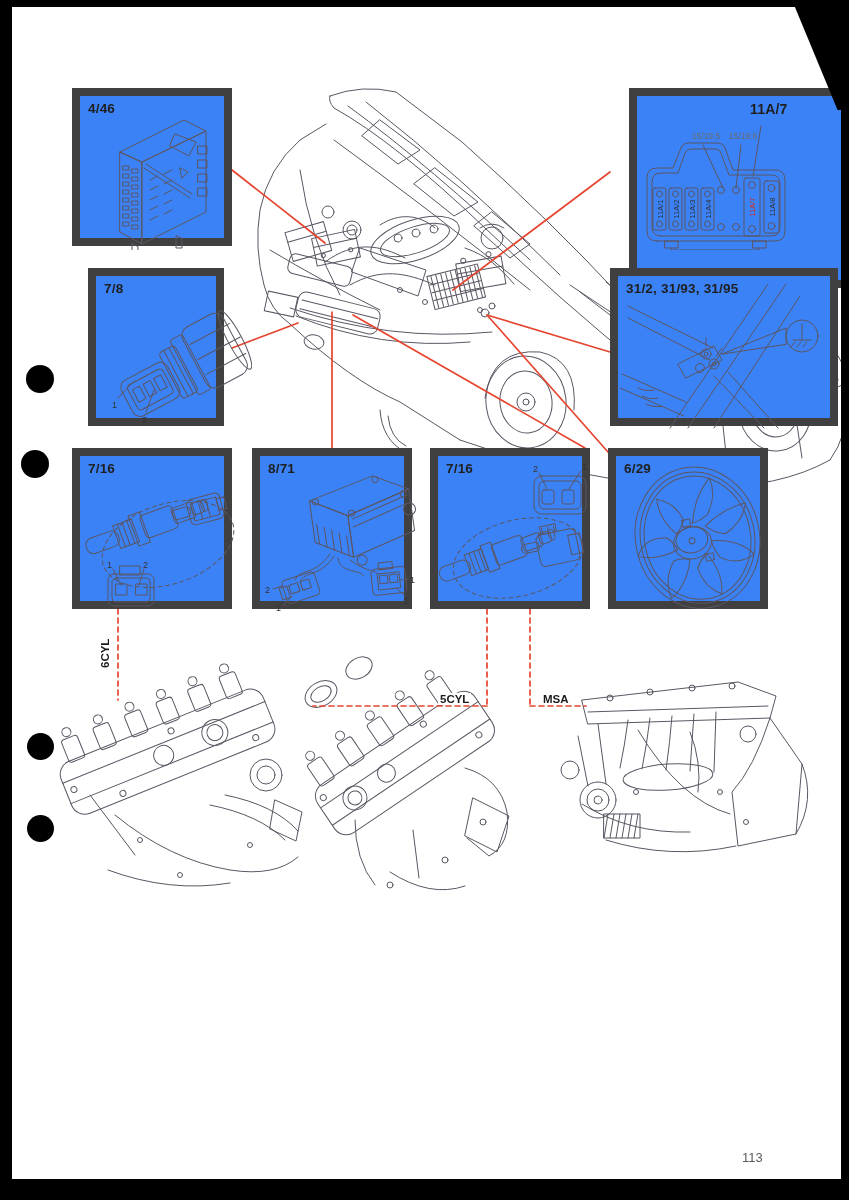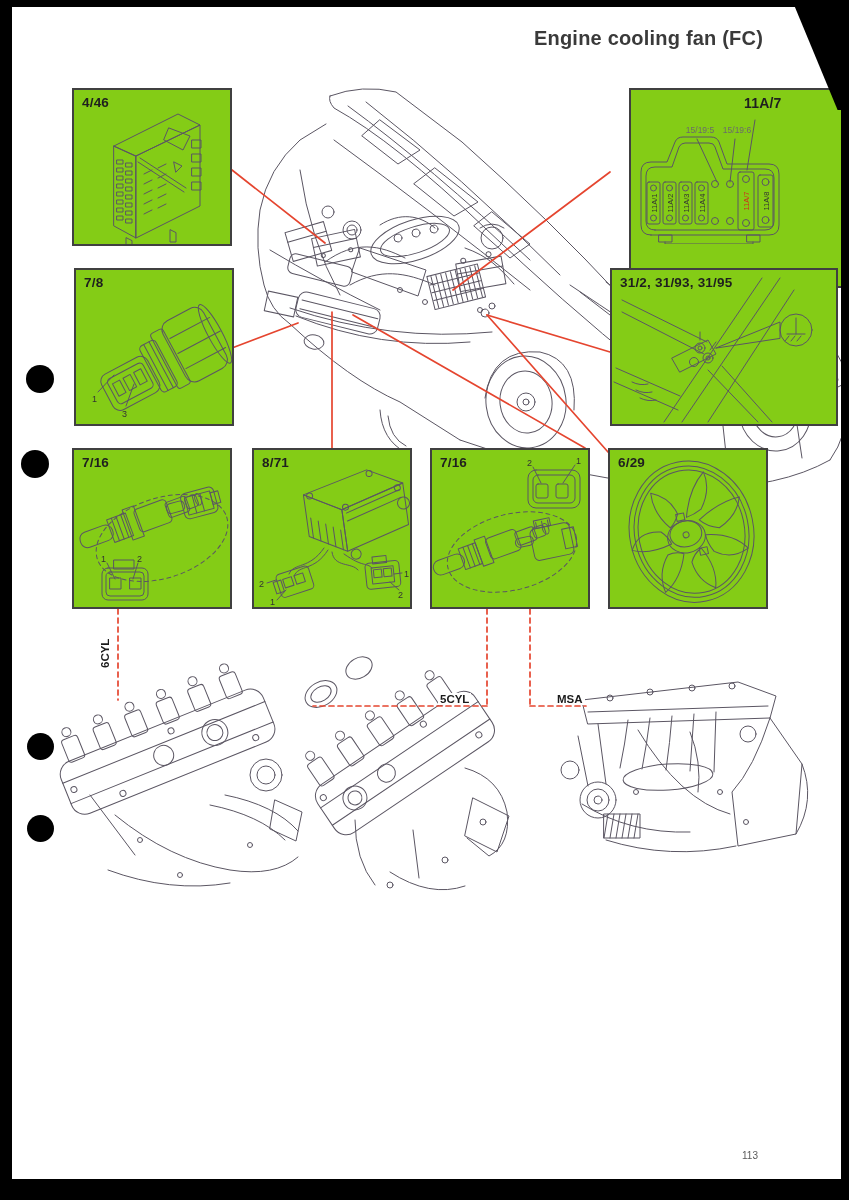--- a/index.html
+++ b/index.html
@@ -2,22 +2,22 @@
 <html><head>
 <meta charset="utf-8">
 <style>
   html,body{margin:0;padding:0;background:#fff;}
   .page{position:relative;width:849px;height:1200px;background:#fff;overflow:hidden;
         font-family:"Liberation Sans",sans-serif;}
   .frame{position:absolute;background:#000;z-index:40;}
   .hole{position:absolute;background:#000;border-radius:50%;z-index:41;}
   .title{position:absolute;left:534px;top:27px;font-size:20px;font-weight:bold;
          color:#3a3a3a;letter-spacing:.2px;z-index:30;}
-  .pageno{position:absolute;left:742px;top:1150px;font-size:10px;color:#5a5a5a;z-index:30;}
-  .callout{position:absolute;border:2px solid #404040;background:#84cc16;box-sizing:border-box;z-index:20;}
+  .pageno{position:absolute;left:742px;top:1150px;font-size:13px;color:#5a5a5a;z-index:30;}
+  .callout{position:absolute;border:8px solid #404040;background:#3b82f6;box-sizing:border-box;z-index:20;}
   .callout .lbl{position:absolute;left:8px;top:5px;font-weight:bold;font-size:13.5px;
                 color:#1f1f1f;letter-spacing:.2px;z-index:2;}
   .callout svg{position:absolute;left:0;top:0;}
   .lbl-right{left:113px !important;font-size:14px !important;}
   .engine-lbl{position:absolute;font-weight:bold;font-size:11.5px;color:#1b1b1b;
               background:#fff;padding:0 2px;z-index:25;}
   .engine-lbl.vert{transform:rotate(-90deg);transform-origin:left top;}
   .art{position:absolute;left:0;top:0;z-index:10;}
   
   .la path,.la rect,.la circle,.la ellipse,.la polygon,.la polyline,.la line{
@@ -393,21 +393,21 @@
       <circle cx="134.5" cy="92" r="3.5"></circle>
         <circle cx="134.5" cy="130" r="3.5"></circle>
       <text transform="rotate(-90 134.5 111)" x="134.5" y="114" text-anchor="middle" font-size="7.5" fill="#333" stroke="none">11A/8</text>
 
       <rect x="28" y="145" width="13" height="7"></rect>
         <rect x="116" y="145" width="13" height="7"></rect>
       <path d="M34,152 L34,154 L122,154 L122,152"></path>
     </svg>
   </div>
 
-  <div class="callout" style="left:74px;top:268px;width:160px;height:158px;">
+  <div class="callout" style="left:88px;top:268px;width:136px;height:158px;">
     <div class="lbl">7/8</div>
     <svg class="la" width="156" height="154" viewBox="0 0 156 154">
       <g transform="rotate(-28 80 85)">
         <rect x="18" y="78" width="52" height="40" rx="8"></rect>
         <rect x="24" y="84" width="40" height="28" rx="4"></rect>
         <rect x="28" y="90" width="8" height="14"></rect>
           <rect x="40" y="90" width="8" height="14"></rect>
           <rect x="52" y="90" width="8" height="14"></rect>
         <rect x="68" y="70" width="18" height="52" rx="4"></rect>
         <line x1="74" y1="70" x2="74" y2="122"></line>
@@ -600,23 +600,22 @@
         <ellipse cx="76" cy="83" rx="16" ry="13"></ellipse>
         <circle cx="76" cy="84" r="3"></circle>
         <rect x="70" y="62" width="8" height="7"></rect>
         <rect x="86" y="100" width="8" height="7"></rect>
       </g>
     </svg>
   </div>
 
   <div class="engine-lbl vert" style="left:99px;top:670px;">6CYL</div>
   <div class="engine-lbl" style="left:438px;top:693px;">5CYL</div>
-  <div class="engine-lbl" style="left:555px;top:693px;text-align:center;">MSA</div>
-
-  <div class="title">Engine cooling fan (FC)</div>
+  <div class="engine-lbl" style="left:541px;top:693px;text-align:center;">MSA</div>
+
   <div class="pageno">113</div>
 
   <div class="frame" style="left:0;top:0;width:849px;height:7px;"></div>
   <div class="frame" style="left:0;top:0;width:12px;height:1200px;"></div>
   <div class="frame" style="left:841px;top:0;width:8px;height:1200px;"></div>
   <div class="frame" style="left:0;top:1179px;width:849px;height:21px;"></div>
   <div class="frame" style="left:792px;top:0;width:57px;height:110px;clip-path:polygon(0 0,100% 0,100% 100%,80% 100%);"></div>
 
   <div class="hole" style="left:26px;top:365px;width:28px;height:28px;"></div>
   <div class="hole" style="left:21px;top:450px;width:28px;height:28px;"></div>

